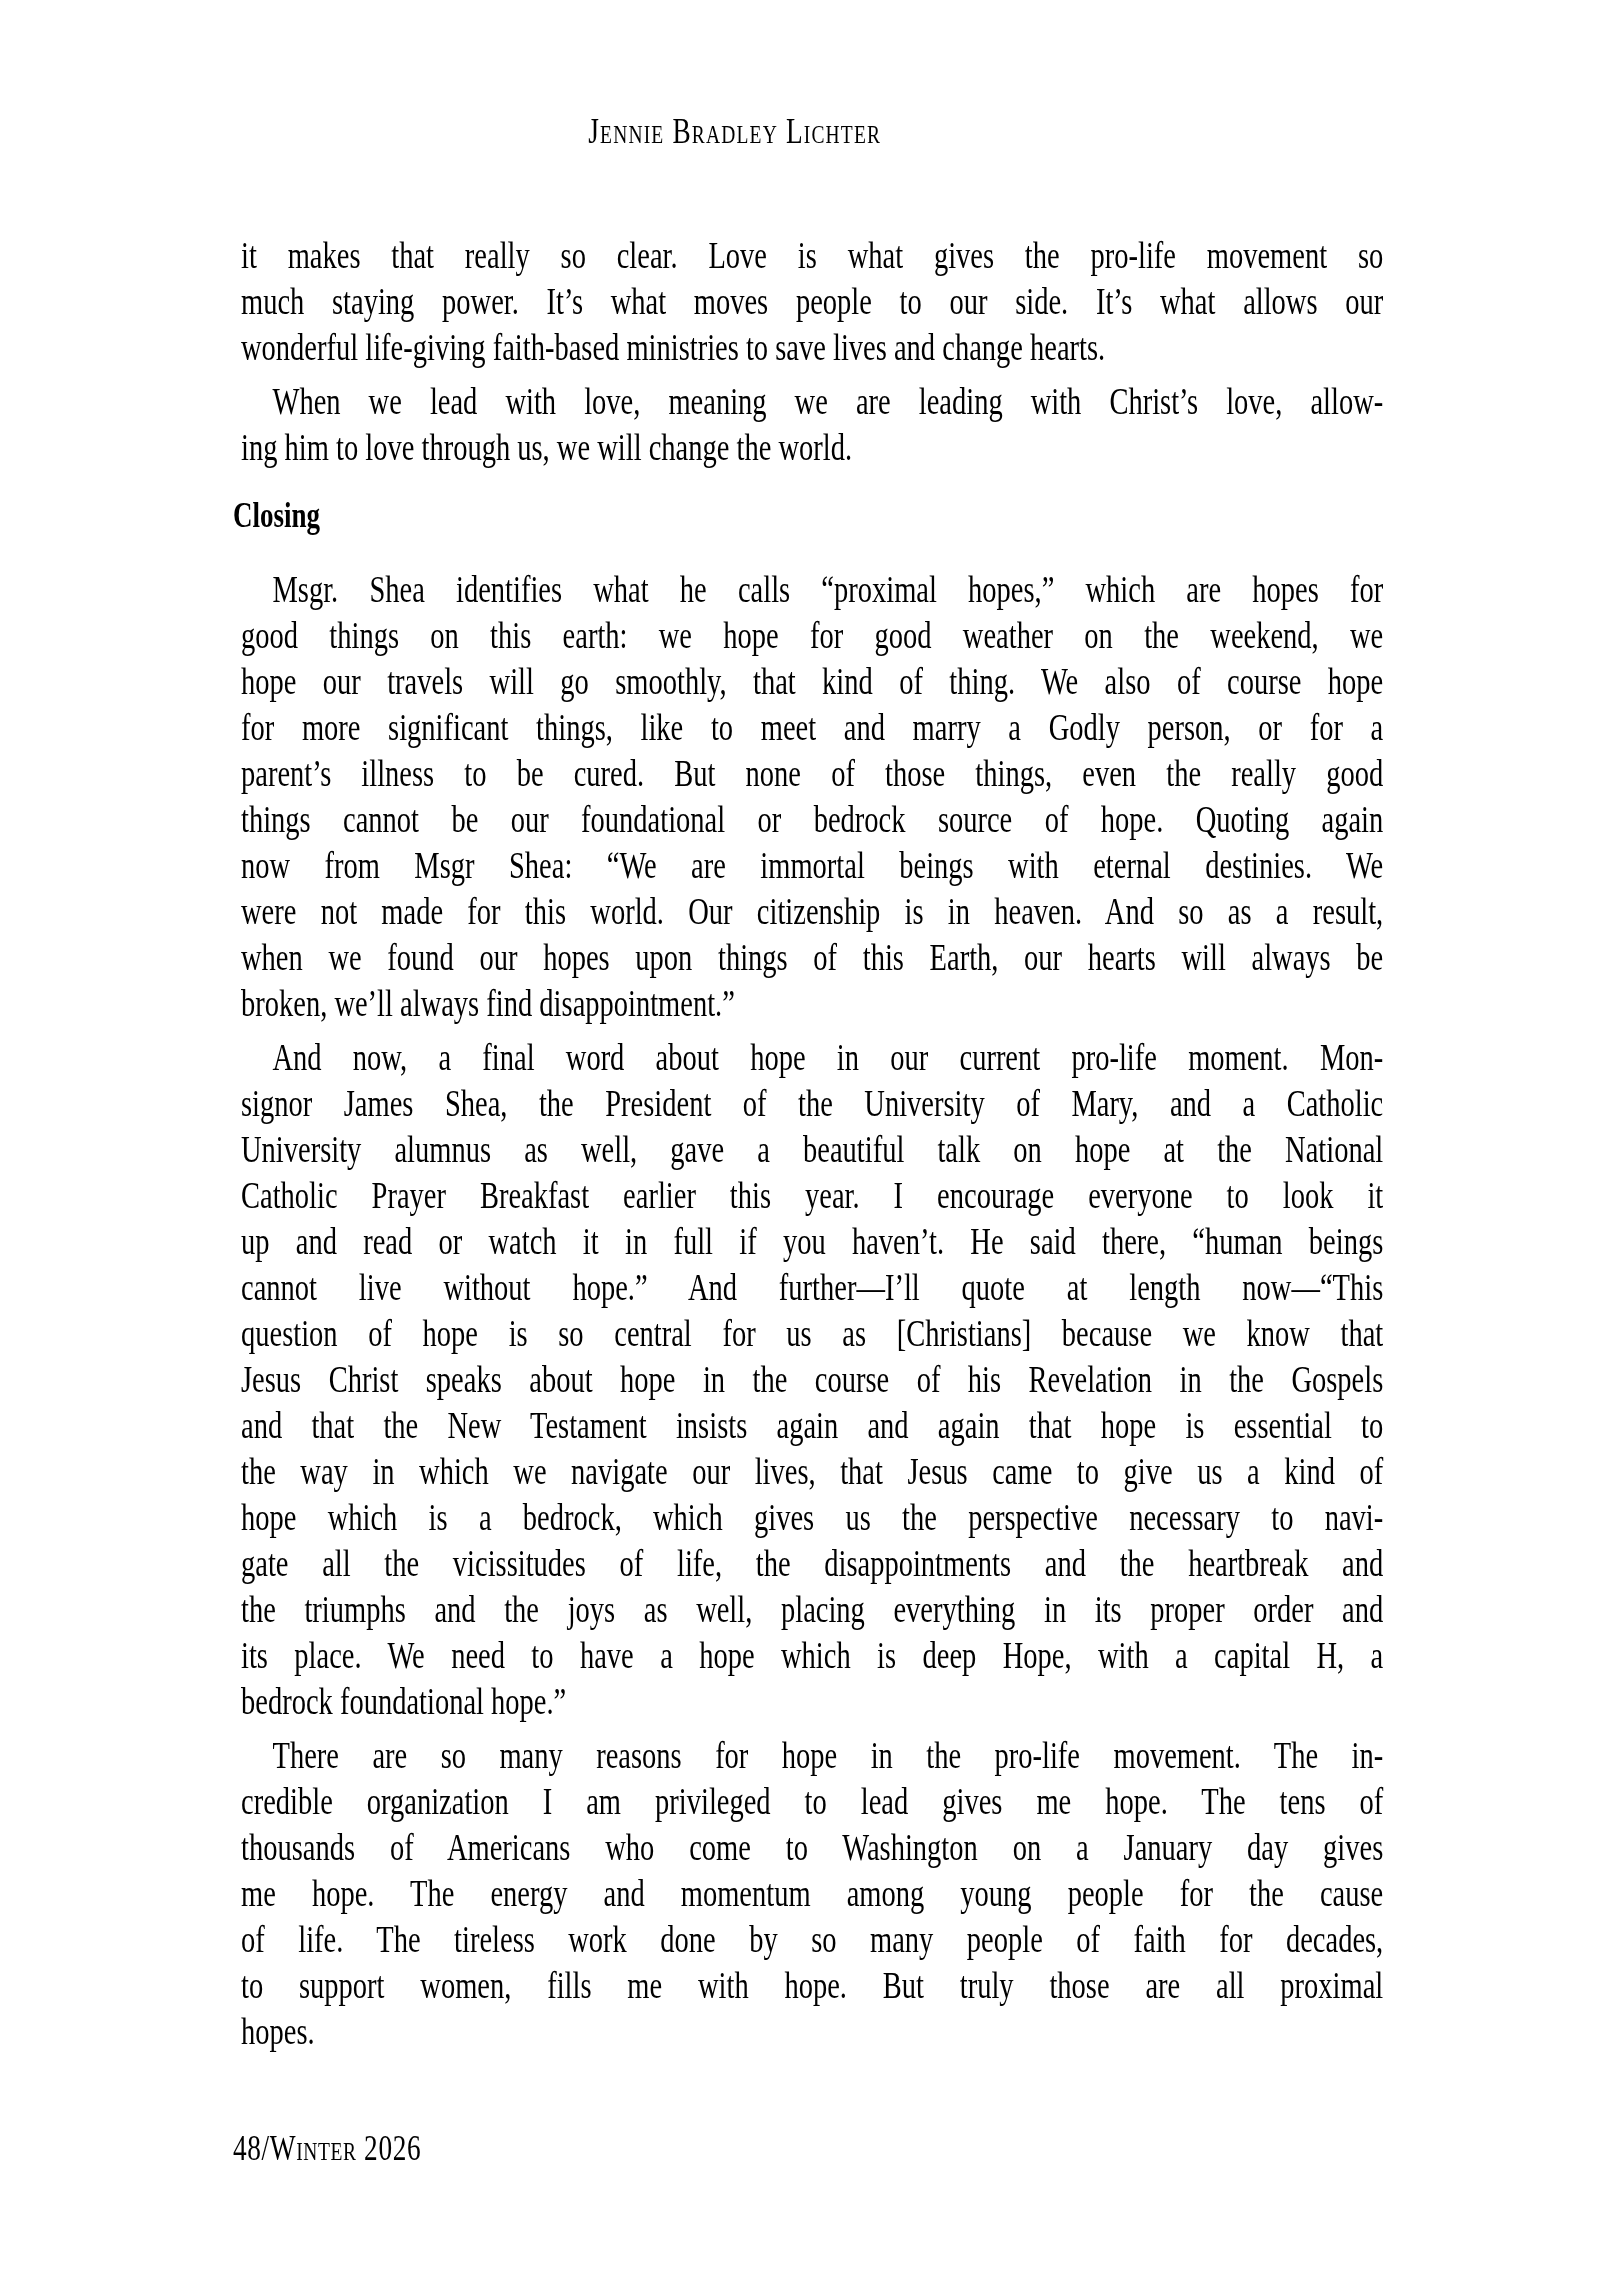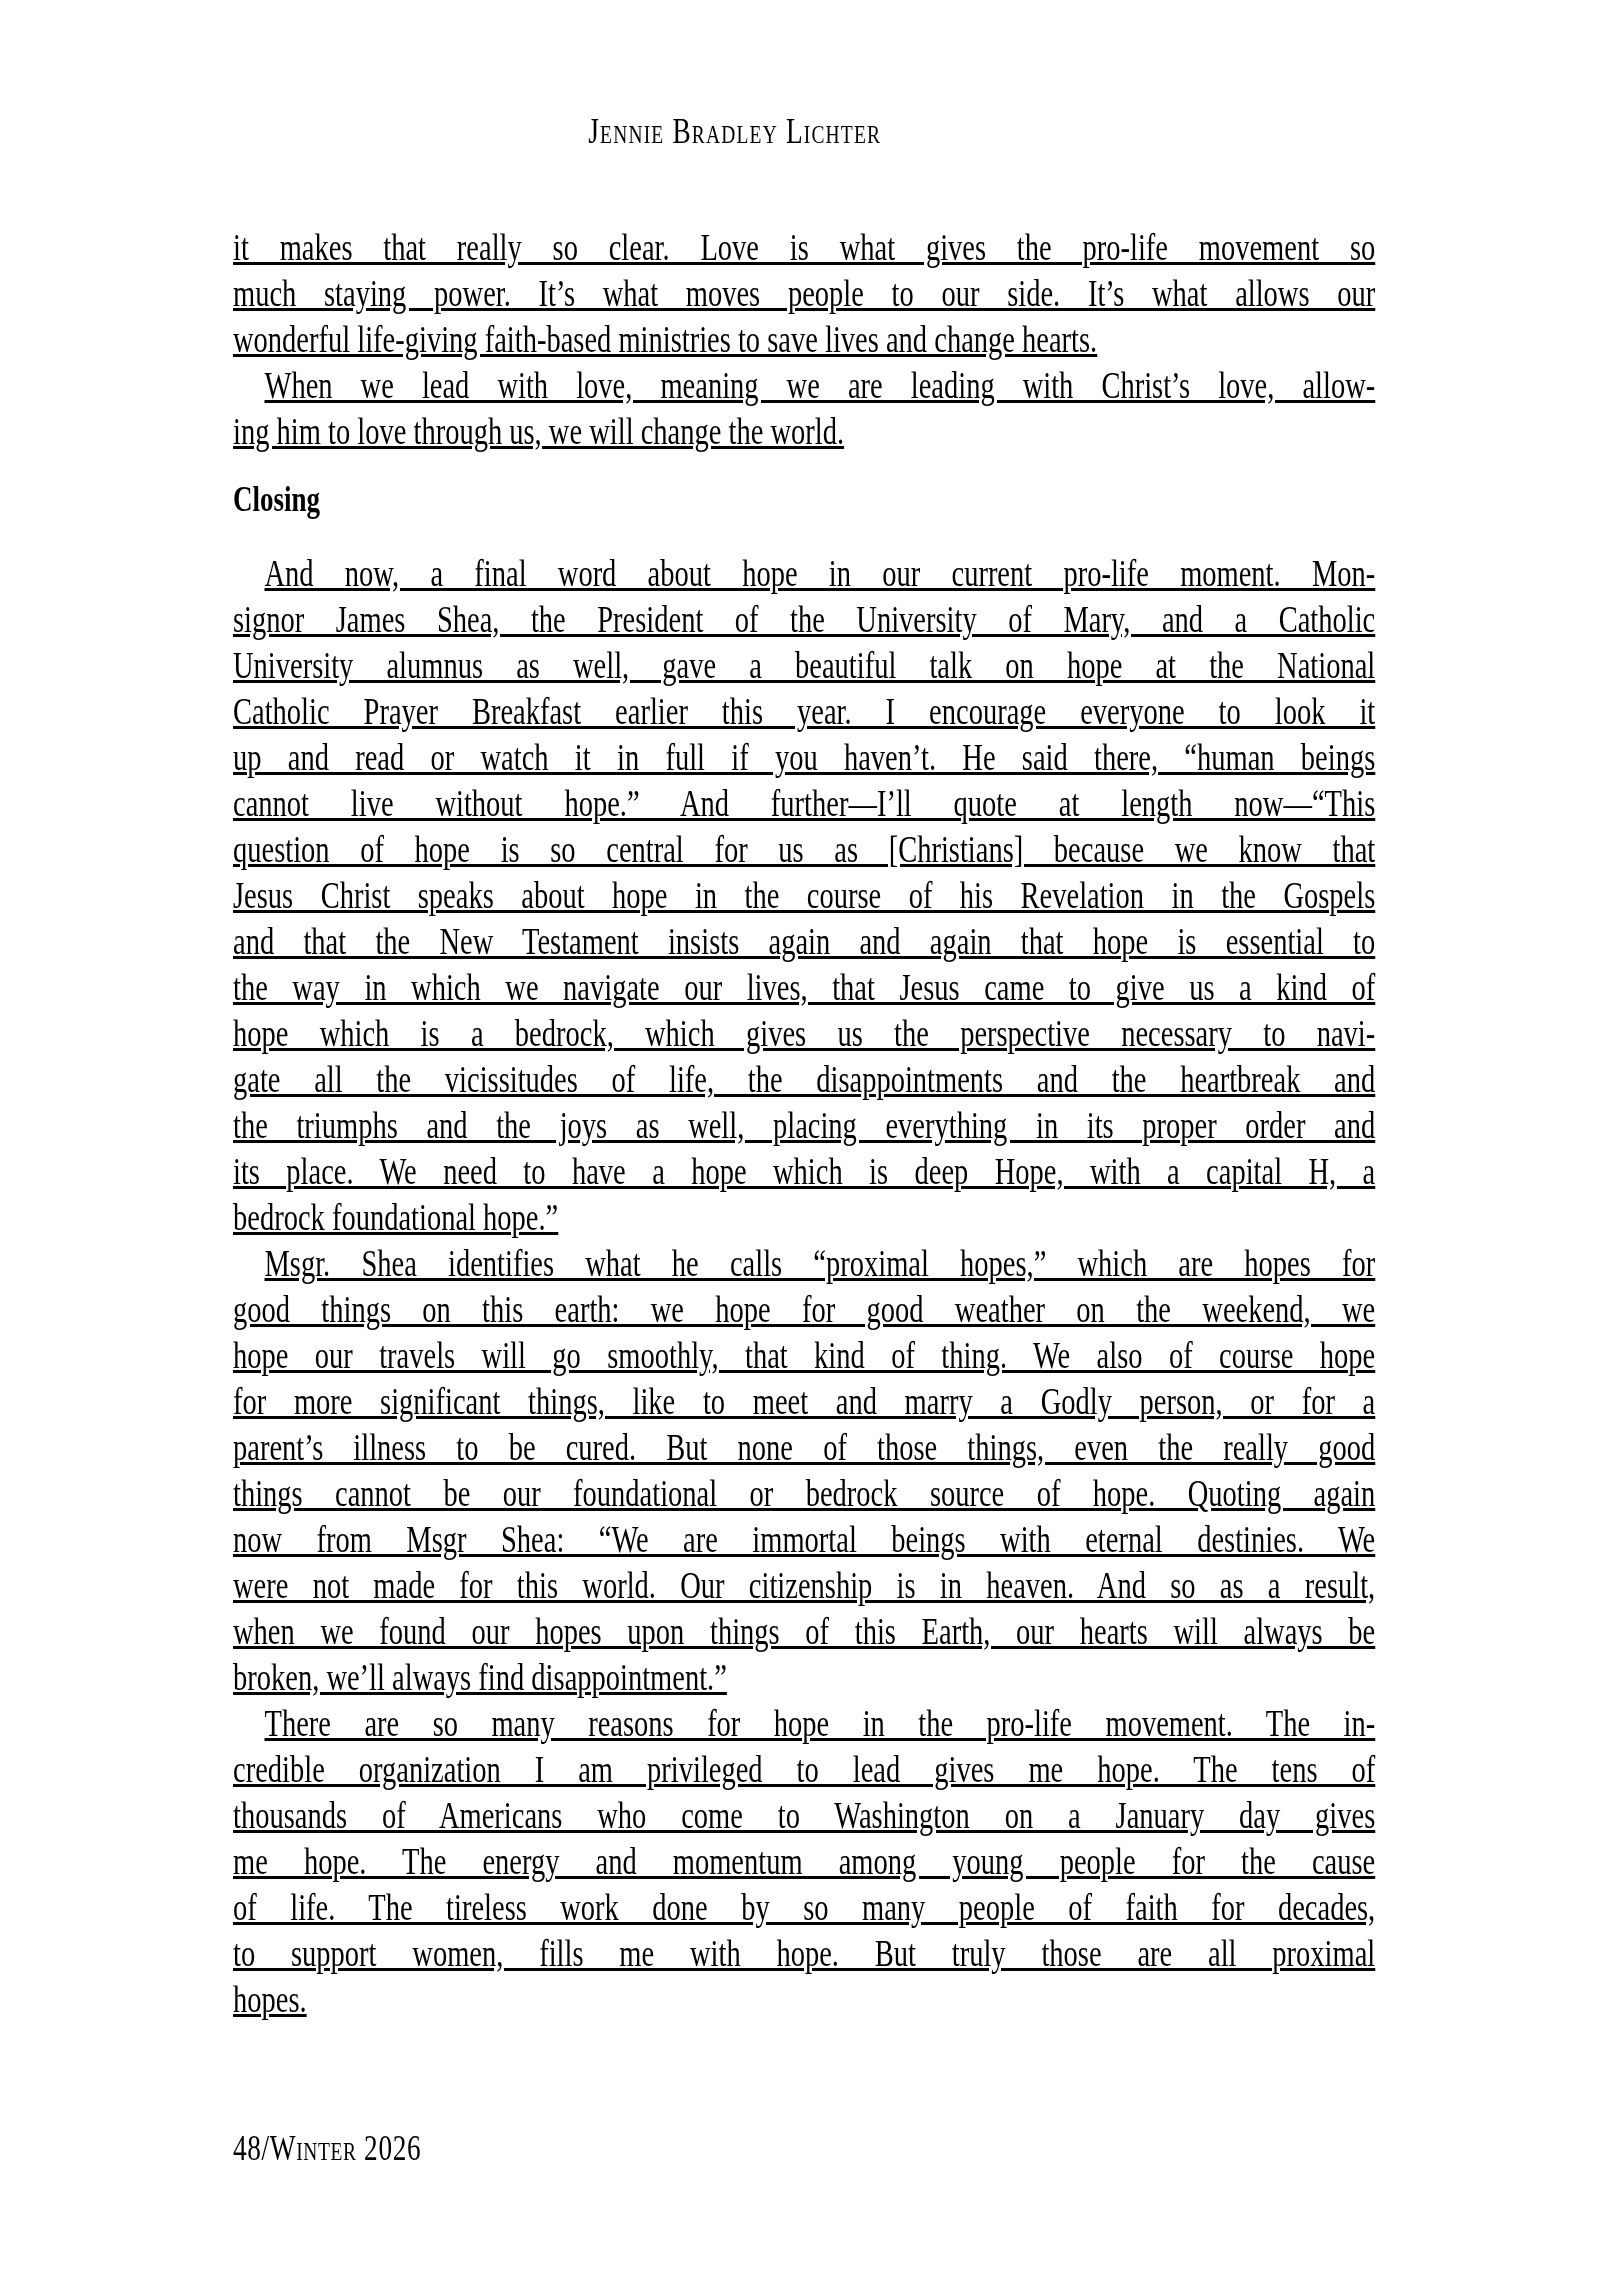--- a/index.html
+++ b/index.html
@@ -35,23 +35,22 @@
     transform-origin: 50% 50%;
     white-space: nowrap;
   }
   .text-body {
     position: absolute;
     left: 233px;
     top: 224px;
     width: 1142px;
   }
   .paragraph {
-    margin: 0;
+    margin: 8px;
     padding: 0;
-    text-decoration: underline;
   }
   .line {
     width: 1523px;
     transform: scaleX(0.75);
     transform-origin: 0 50%;
     height: 46px;
     line-height: 46px;
     font-size: 38px;
     text-align: justify;
     text-align-last: justify;
@@ -105,47 +104,47 @@
         <div class="line">it makes that really so clear. Love is what gives the pro-life movement so</div>
         <div class="line">much staying power. It’s what moves people to our side. It’s what allows our</div>
         <div class="line last">wonderful life-giving faith-based ministries to save lives and change hearts.</div>
       </div>
       <div class="paragraph">
         <div class="line indent">When we lead with love, meaning we are leading with Christ’s love, allow-</div>
         <div class="line last">ing him to love through us, we will change the world.</div>
       </div>
       <div class="section-heading">Closing</div>
       <div class="paragraph">
+        <div class="line indent">Msgr. Shea identifies what he calls “proximal hopes,” which are hopes for</div>
+        <div class="line">good things on this earth: we hope for good weather on the weekend, we</div>
+        <div class="line">hope our travels will go smoothly, that kind of thing. We also of course hope</div>
+        <div class="line">for more significant things, like to meet and marry a Godly person, or for a</div>
+        <div class="line">parent’s illness to be cured. But none of those things, even the really good</div>
+        <div class="line">things cannot be our foundational or bedrock source of hope. Quoting again</div>
+        <div class="line">now from Msgr Shea: “We are immortal beings with eternal destinies. We</div>
+        <div class="line">were not made for this world. Our citizenship is in heaven. And so as a result,</div>
+        <div class="line">when we found our hopes upon things of this Earth, our hearts will always be</div>
+        <div class="line last">broken, we’ll always find disappointment.”</div>
+      </div>
+      <div class="paragraph">
         <div class="line indent">And now, a final word about hope in our current pro-life moment. Mon-</div>
         <div class="line">signor James Shea, the President of the University of Mary, and a Catholic</div>
         <div class="line">University alumnus as well, gave a beautiful talk on hope at the National</div>
         <div class="line">Catholic Prayer Breakfast earlier this year. I encourage everyone to look it</div>
         <div class="line">up and read or watch it in full if you haven’t. He said there, “human beings</div>
         <div class="line">cannot live without hope.” And further—I’ll quote at length now—“This</div>
         <div class="line">question of hope is so central for us as [Christians] because we know that</div>
         <div class="line">Jesus Christ speaks about hope in the course of his Revelation in the Gospels</div>
         <div class="line">and that the New Testament insists again and again that hope is essential to</div>
         <div class="line">the way in which we navigate our lives, that Jesus came to give us a kind of</div>
         <div class="line">hope which is a bedrock, which gives us the perspective necessary to navi-</div>
         <div class="line">gate all the vicissitudes of life, the disappointments and the heartbreak and</div>
         <div class="line">the triumphs and the joys as well, placing everything in its proper order and</div>
         <div class="line">its place. We need to have a hope which is deep Hope, with a capital H, a</div>
         <div class="line last">bedrock foundational hope.”</div>
-      </div>
-      <div class="paragraph">
-        <div class="line indent">Msgr. Shea identifies what he calls “proximal hopes,” which are hopes for</div>
-        <div class="line">good things on this earth: we hope for good weather on the weekend, we</div>
-        <div class="line">hope our travels will go smoothly, that kind of thing. We also of course hope</div>
-        <div class="line">for more significant things, like to meet and marry a Godly person, or for a</div>
-        <div class="line">parent’s illness to be cured. But none of those things, even the really good</div>
-        <div class="line">things cannot be our foundational or bedrock source of hope. Quoting again</div>
-        <div class="line">now from Msgr Shea: “We are immortal beings with eternal destinies. We</div>
-        <div class="line">were not made for this world. Our citizenship is in heaven. And so as a result,</div>
-        <div class="line">when we found our hopes upon things of this Earth, our hearts will always be</div>
-        <div class="line last">broken, we’ll always find disappointment.”</div>
       </div>
       <div class="paragraph">
         <div class="line indent">There are so many reasons for hope in the pro-life movement. The in-</div>
         <div class="line">credible organization I am privileged to lead gives me hope. The tens of</div>
         <div class="line">thousands of Americans who come to Washington on a January day gives</div>
         <div class="line">me hope. The energy and momentum among young people for the cause</div>
         <div class="line">of life. The tireless work done by so many people of faith for decades,</div>
         <div class="line">to support women, fills me with hope. But truly those are all proximal</div>
         <div class="line last">hopes.</div>
       </div>

